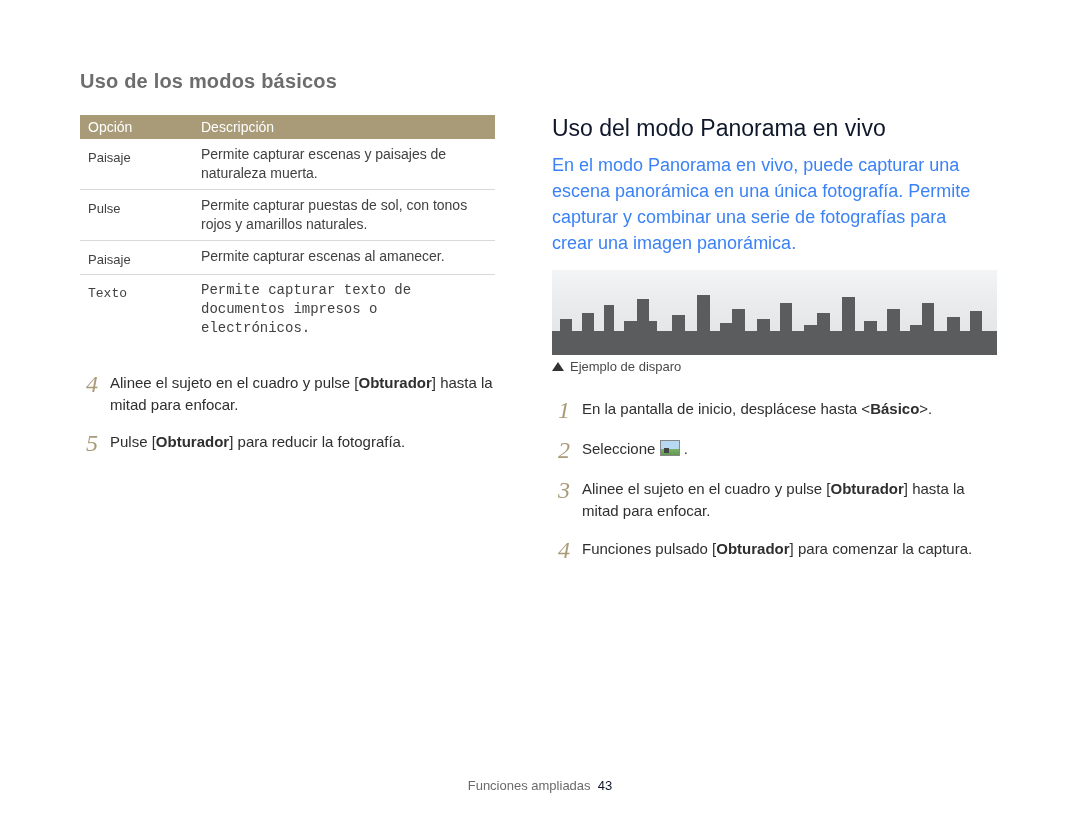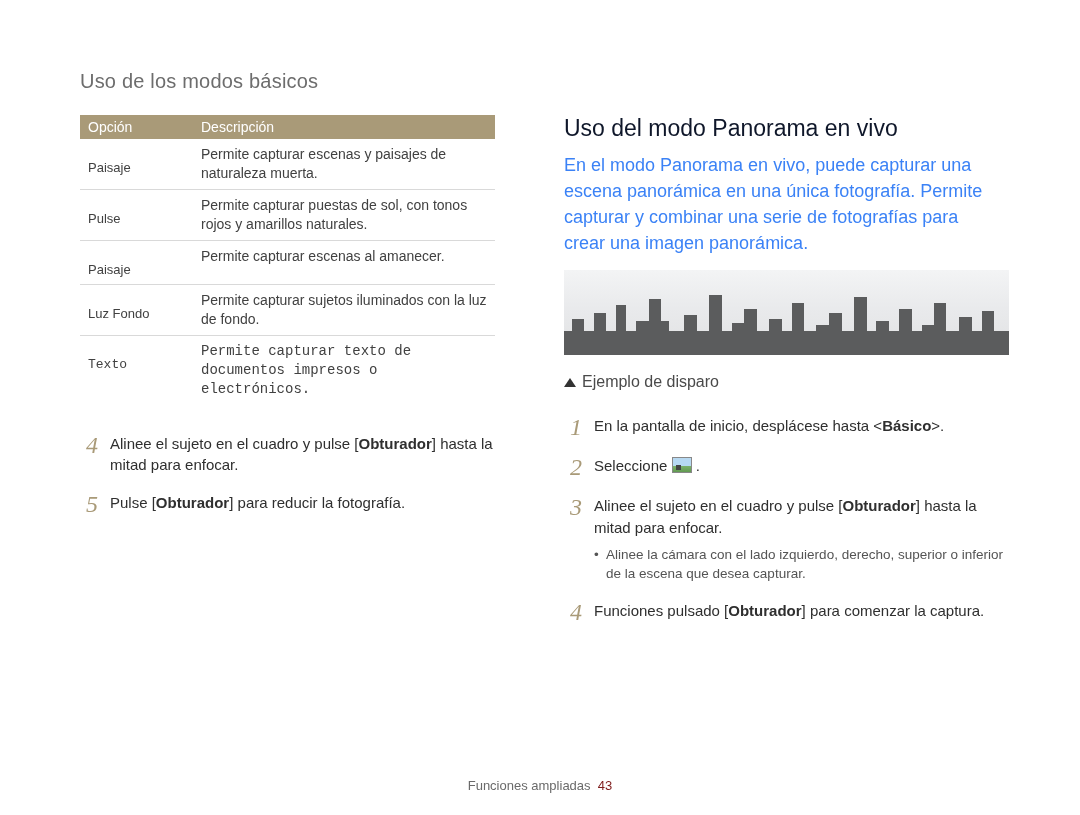--- a/index.html
+++ b/index.html
@@ -14,28 +14,28 @@
   }
   .page {
     position: relative;
     width: 1080px;
     height: 815px;
     box-sizing: border-box;
     padding: 70px 70px 0 80px;
   }
   .breadcrumb {
     font-size: 20px;
-    font-weight: 400;
+    font-weight: 700;
     color: #6d6d6d;
     letter-spacing: 0.2px;
     margin-bottom: 22px;
   }
   .columns {
     display: flex;
-    gap: 44px;
+    gap: 32px;
   }
   .col {
     width: 440px;
   }
   
   table.opts {
     border-collapse: collapse;
     width: 415px;
     font-size: 14px;
   }
@@ -49,21 +49,21 @@
   }
   table.opts thead th:first-child { width: 97px; }
   table.opts tbody td {
     padding: 6px 8px 6px 8px;
     vertical-align: top;
     color: #414141;
     line-height: 1.35;
   }
   table.opts tbody tr { border-bottom: 1px solid #d9d9d9; }
   table.opts tbody tr:last-child { border-bottom: none; font-family: Liberation Mono, monospace; }
-  table.opts td.optname { font-size: 13px; white-space: nowrap; padding-top:20px;}
+  table.opts td.optname { font-size: 13px; white-space: nowrap; padding-top:10px;}
   
   .step {
     display: flex;
     gap: 12px;
     margin-top: 16px;
   }
   .step .num {
     font-size: 24px;
     font-style: italic;
     font-weight: 400;
@@ -116,22 +116,22 @@
     background: linear-gradient(#f3f4f5 0%, #e9eaec 45%, #e1e2e3 100%);
     position: relative;
     overflow: hidden;
   }
   .pano-example .skyline {
     position: absolute;
     left: 0; right: 0; bottom: 0;
     height: 70px;
   }
   .caption {
-    margin-top: 18px;
-    font-size: 16px;
+    margin-top: 4px;
+    font-size: 13px;
     color: #4a4a4a;
     font-weight: 300;
   }
   .caption .tri {
     display: inline-block;
     width: 0; height: 0;
     border-left: 6px solid transparent;
     border-right: 6px solid transparent;
     border-bottom: 9px solid #333;
     margin-right: 6px;
@@ -158,21 +158,21 @@
   .left .steps-block { margin-top: 28px; }
   .footer {
     position: absolute;
     left: 0; right: 0;
     bottom: 22px;
     text-align: center;
     font-size: 13px;
     color: #6a6a6a;
     font-weight: 300;
   }
-  .footer .pn { color: #7f1d1d; }
+  .footer .pn { color: #0f172a; }
 </style>
 </head>
 <body>
 
 <div class="page">
 
   <div class="breadcrumb">Uso de los modos básicos</div>
 
   <div class="columns">
 
@@ -190,24 +190,20 @@
             <td class="optname">Paisaje</td>
             <td>Permite capturar escenas y paisajes de naturaleza muerta.</td>
           </tr>
           <tr>
             <td class="optname">Pulse</td>
             <td>Permite capturar puestas de sol, con tonos rojos y amarillos naturales.</td>
           </tr>
           <tr>
             <td class="optname">Paisaje</td>
             <td>Permite capturar escenas al amanecer.</td>
-          </tr>
-          <tr>
-            <td class="optname">Luz Fondo</td>
-            <td>Permite capturar sujetos iluminados con la luz de fondo.</td>
           </tr>
           <tr>
             <td class="optname">Texto</td>
             <td>Permite capturar texto de documentos impresos o electrónicos.</td>
           </tr>
         </tbody>
       </table>
 
       <div class="steps-block">
         <div class="step">
@@ -253,21 +249,20 @@
           <div class="num">2</div>
           <div class="body">
             <span>Seleccione </span><span class="pano-icon"></span><span> .</span>
           </div>
         </div>
 
         <div class="step">
           <div class="num">3</div>
           <div class="body">
             <span>Alinee el sujeto en el cuadro y pulse [</span><strong>Obturador</strong><span>] hasta la mitad para enfocar.</span>
-            <div class="sub">Alinee la cámara con el lado izquierdo, derecho, superior o inferior de la escena que desea capturar.</div>
           </div>
         </div>
 
         <div class="step">
           <div class="num">4</div>
           <div class="body">
             <span>Funciones pulsado [</span><strong>Obturador</strong><span>] para comenzar la captura.</span>
           </div>
         </div>
 

